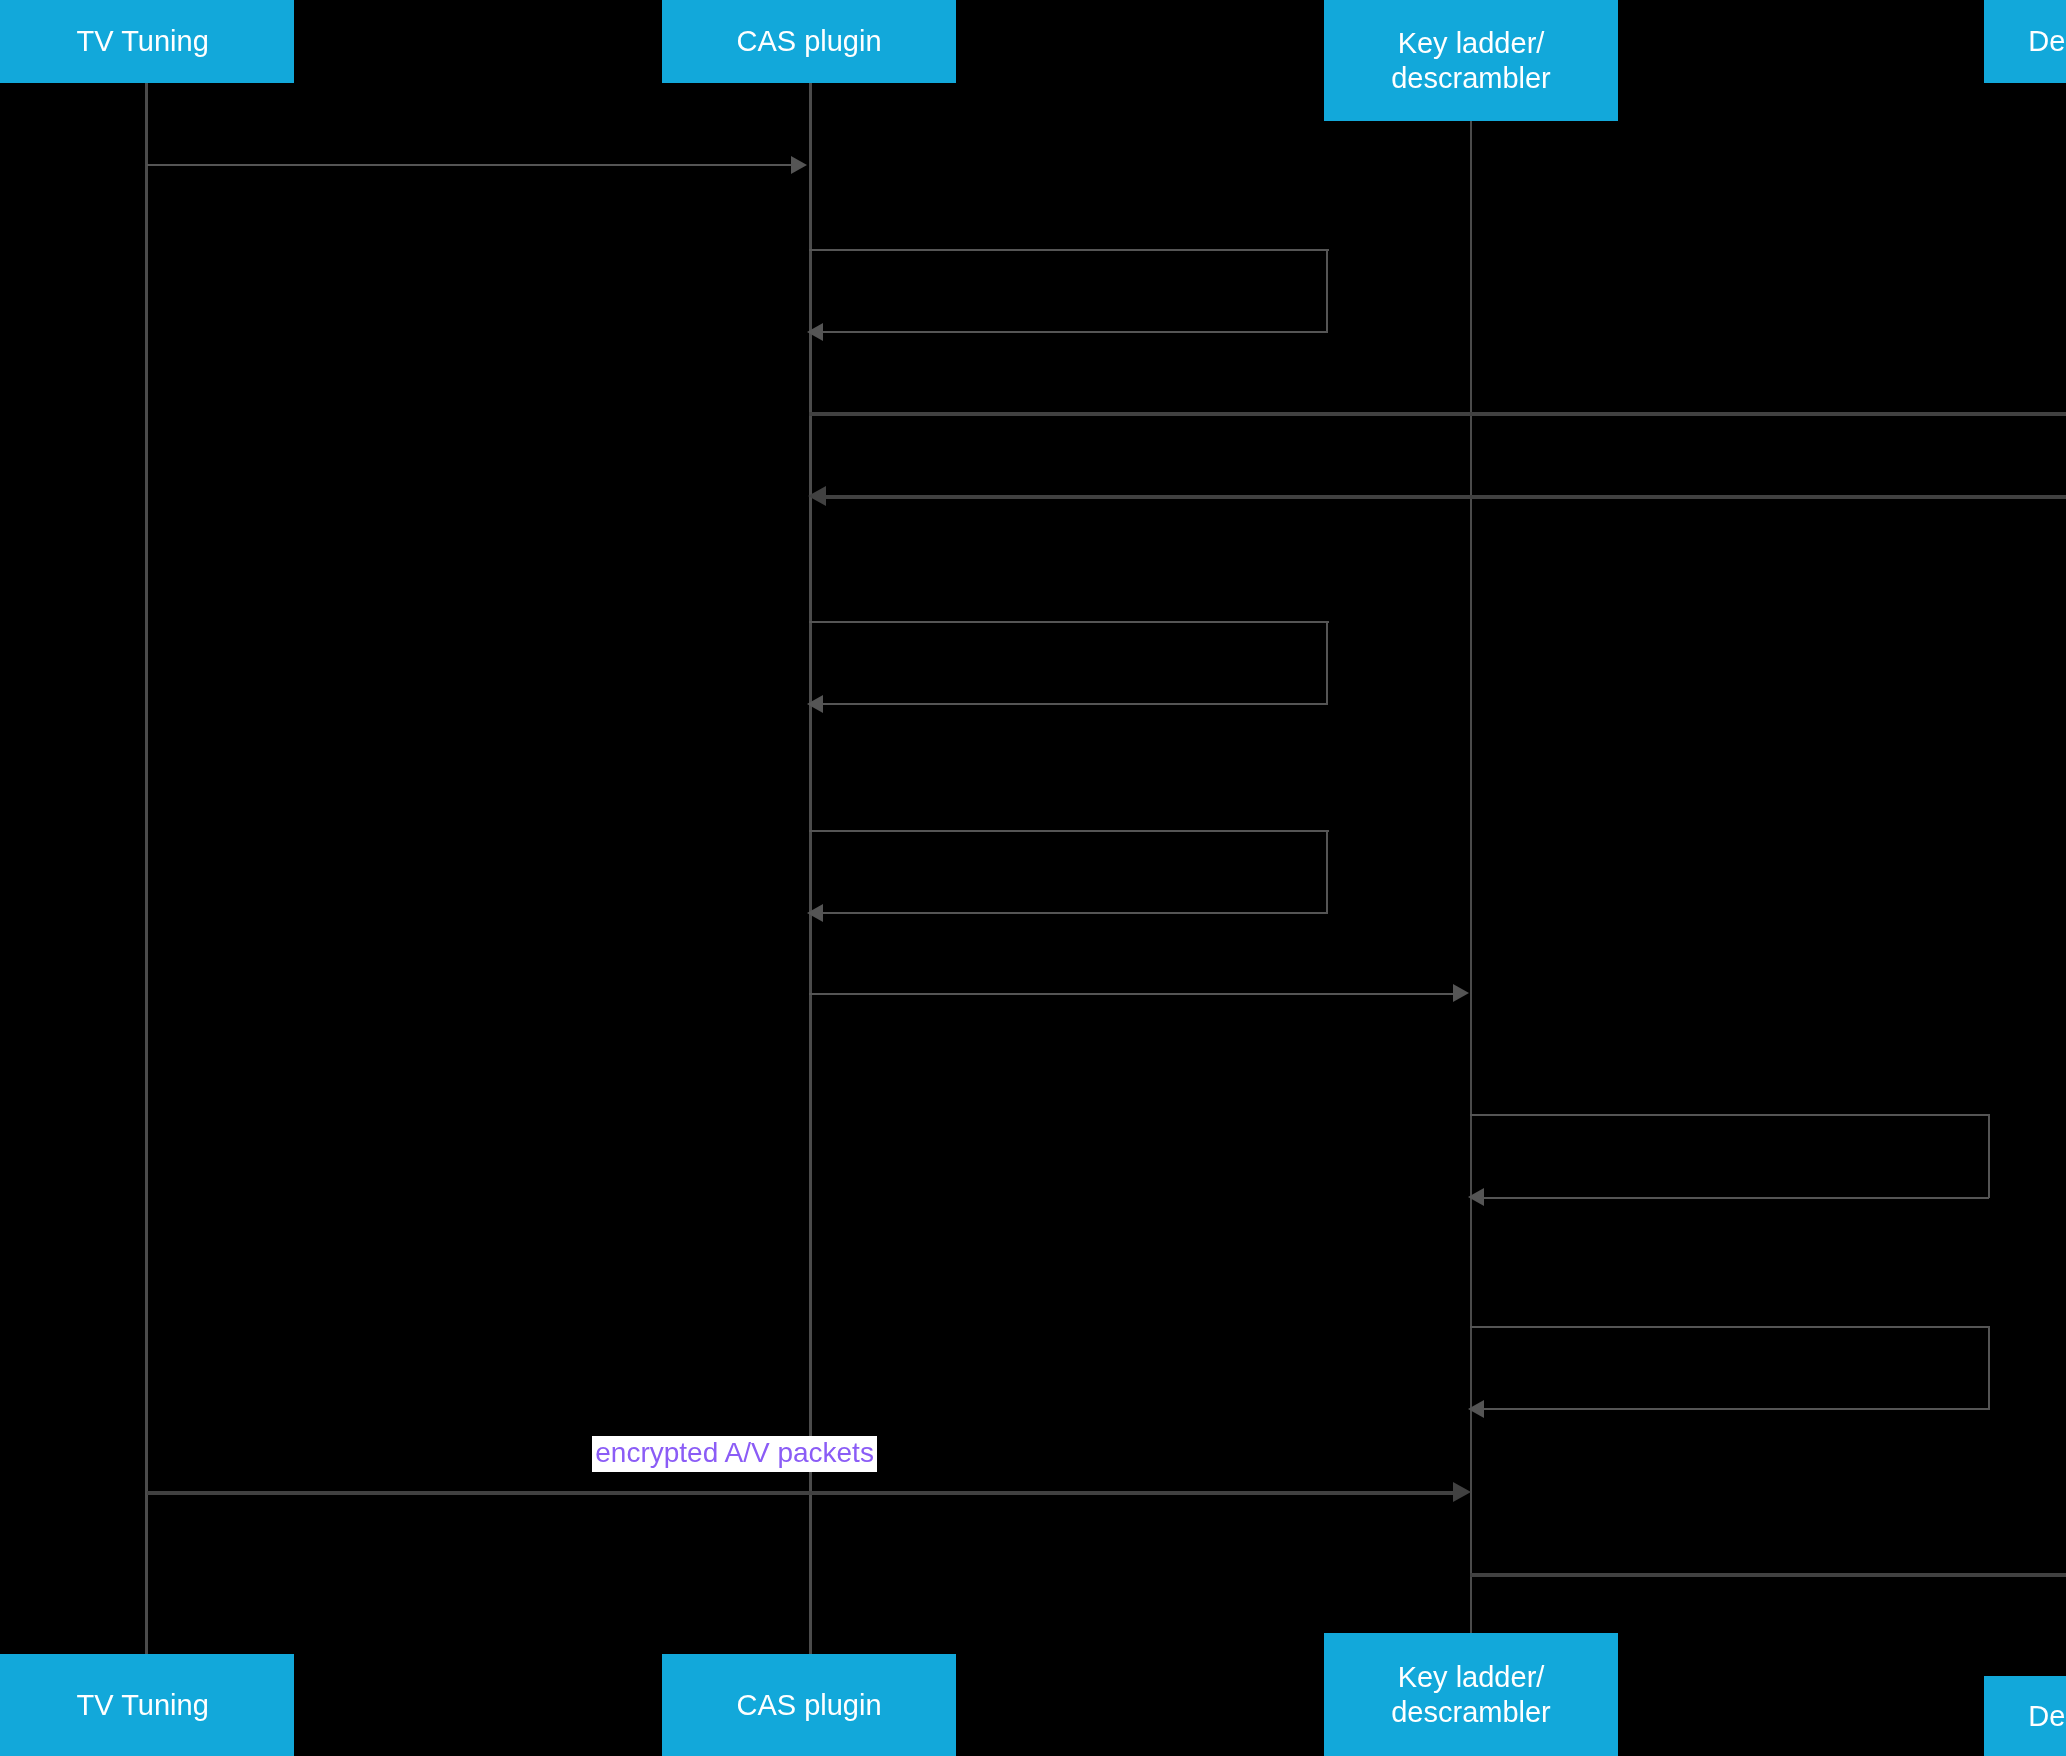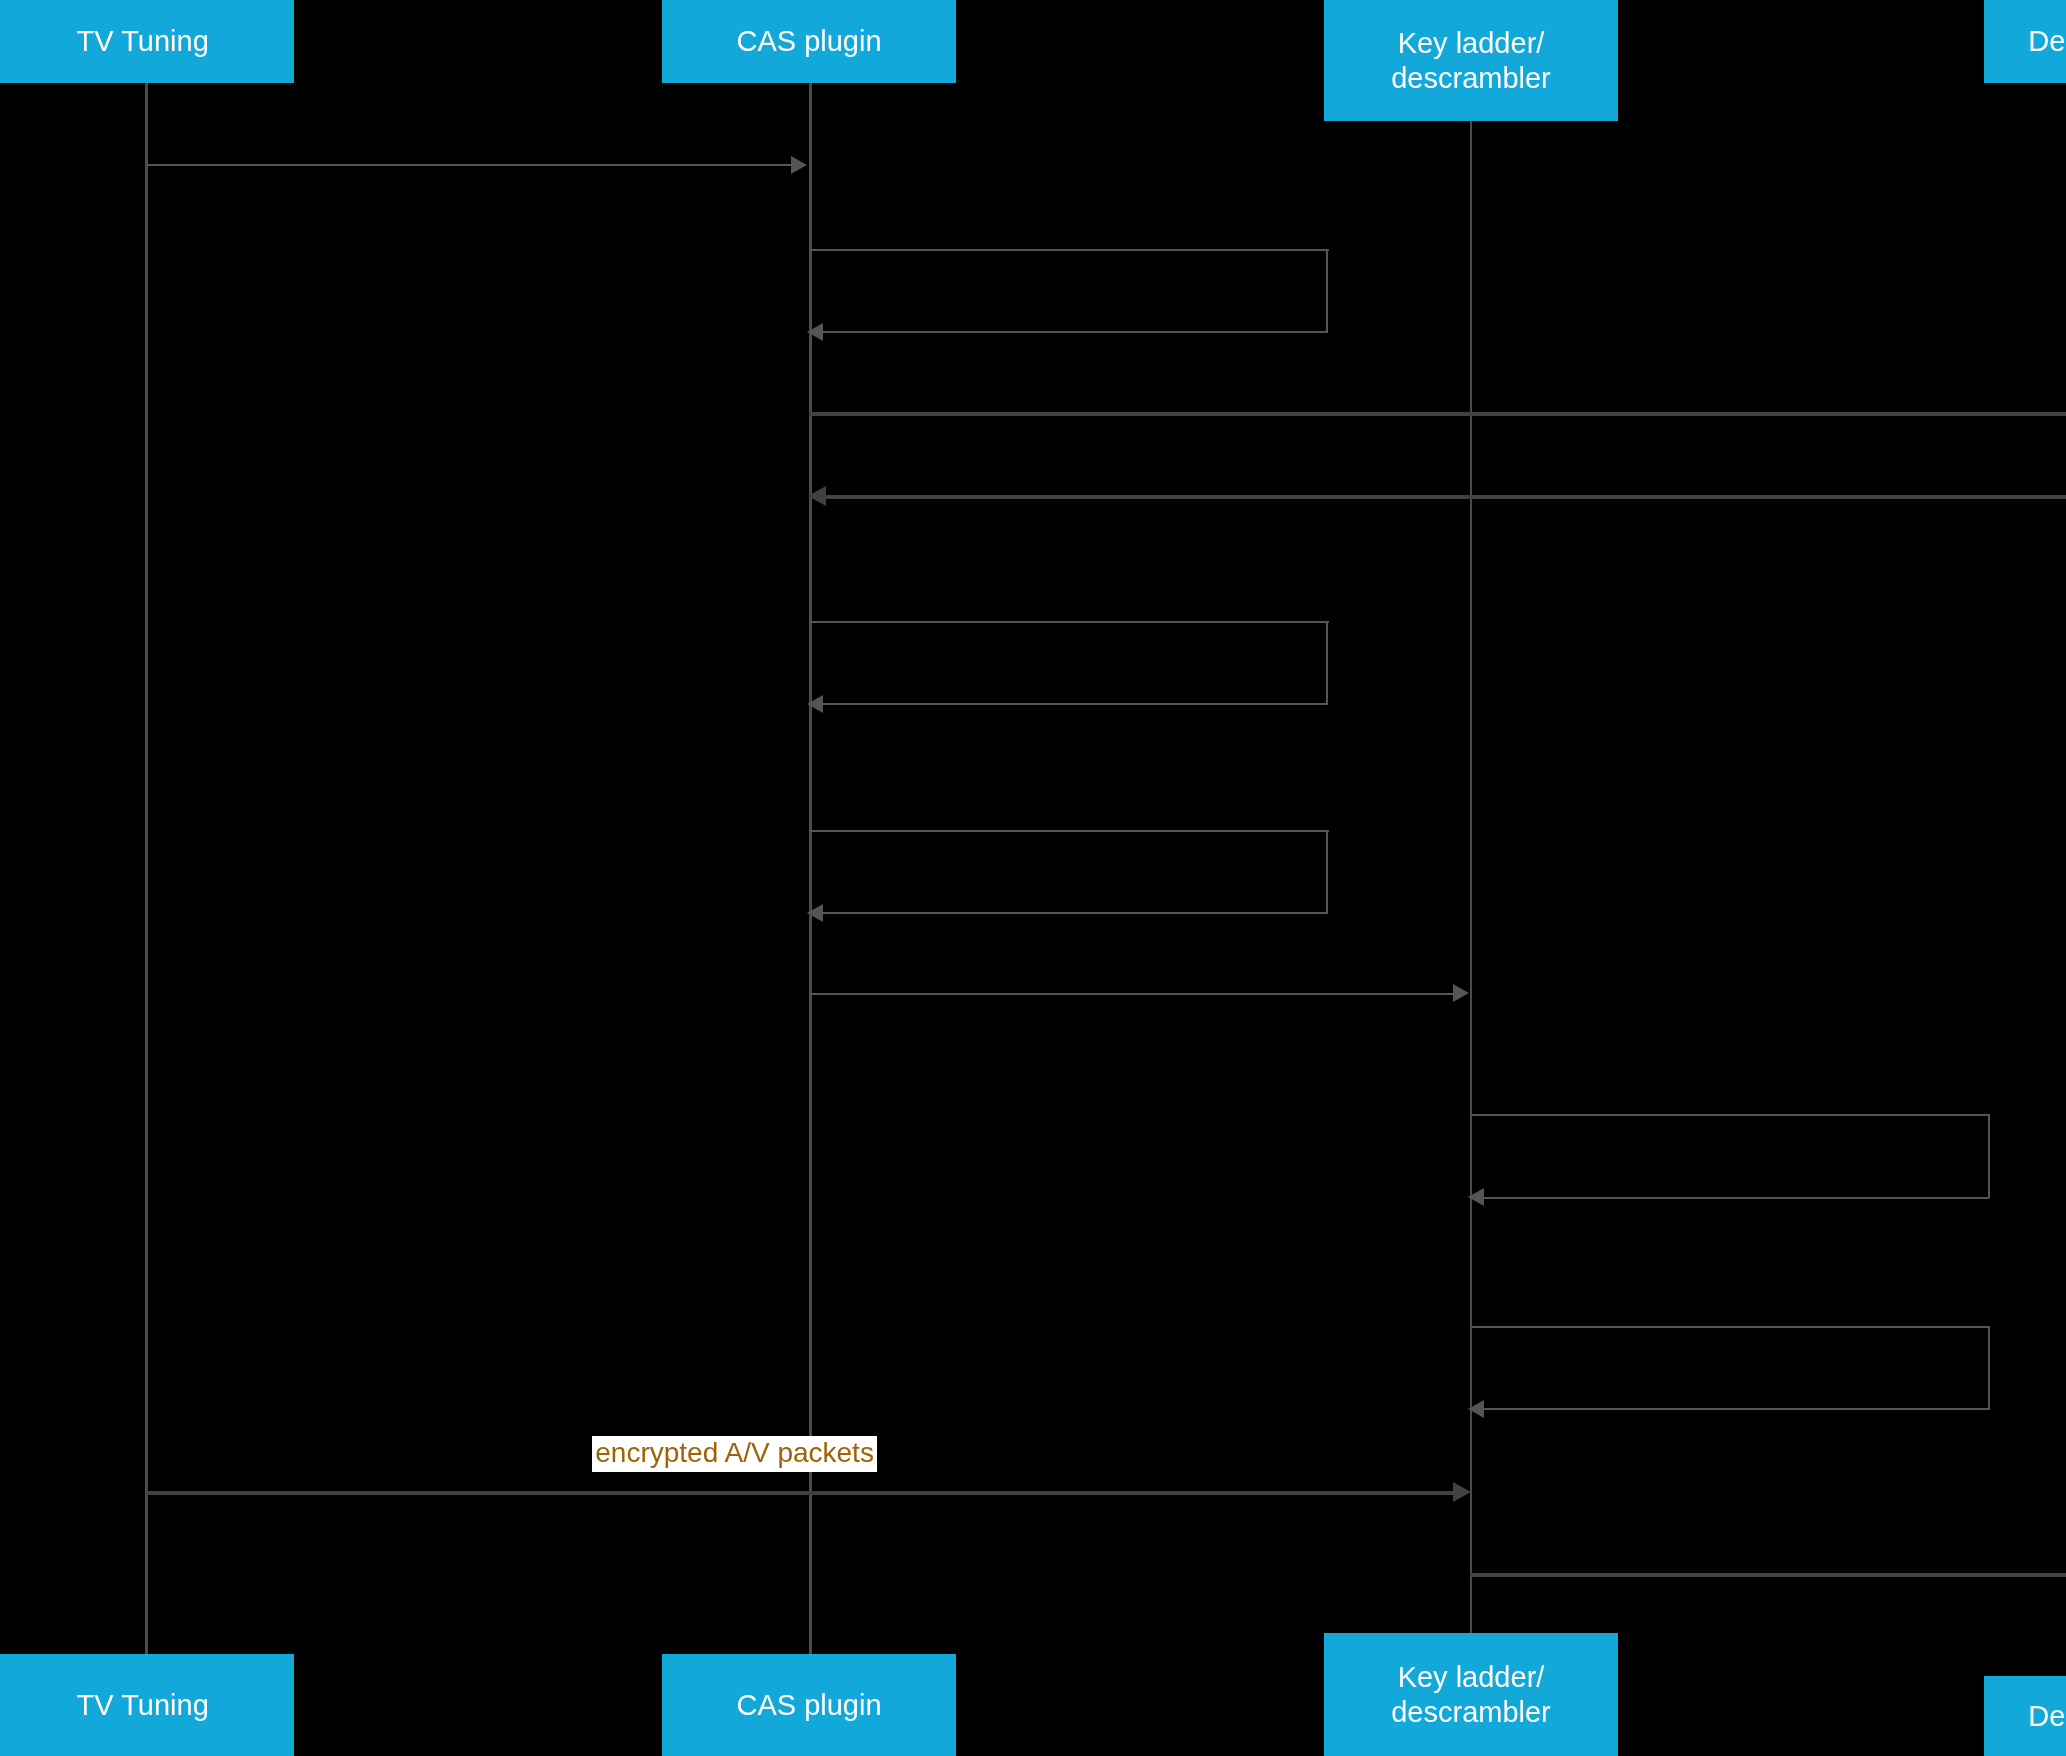--- a/index.html
+++ b/index.html
@@ -57,21 +57,21 @@
   }
   .loop-right{
     position:absolute;
     width:3.3px;
     background:#414141;
   }
   
   .msglabel{
     position:absolute;
     background:#ffffff;
-    color:#a16207;
+    color:#8b5cf6;
     font-size:28px;
     line-height:1.0;
     padding:2.5px 3.3px 5.8px 3.3px;
     white-space:nowrap;
   }
   .msglabel.invisible{
     background:transparent;
     color:#000000;
   }
 </style>

